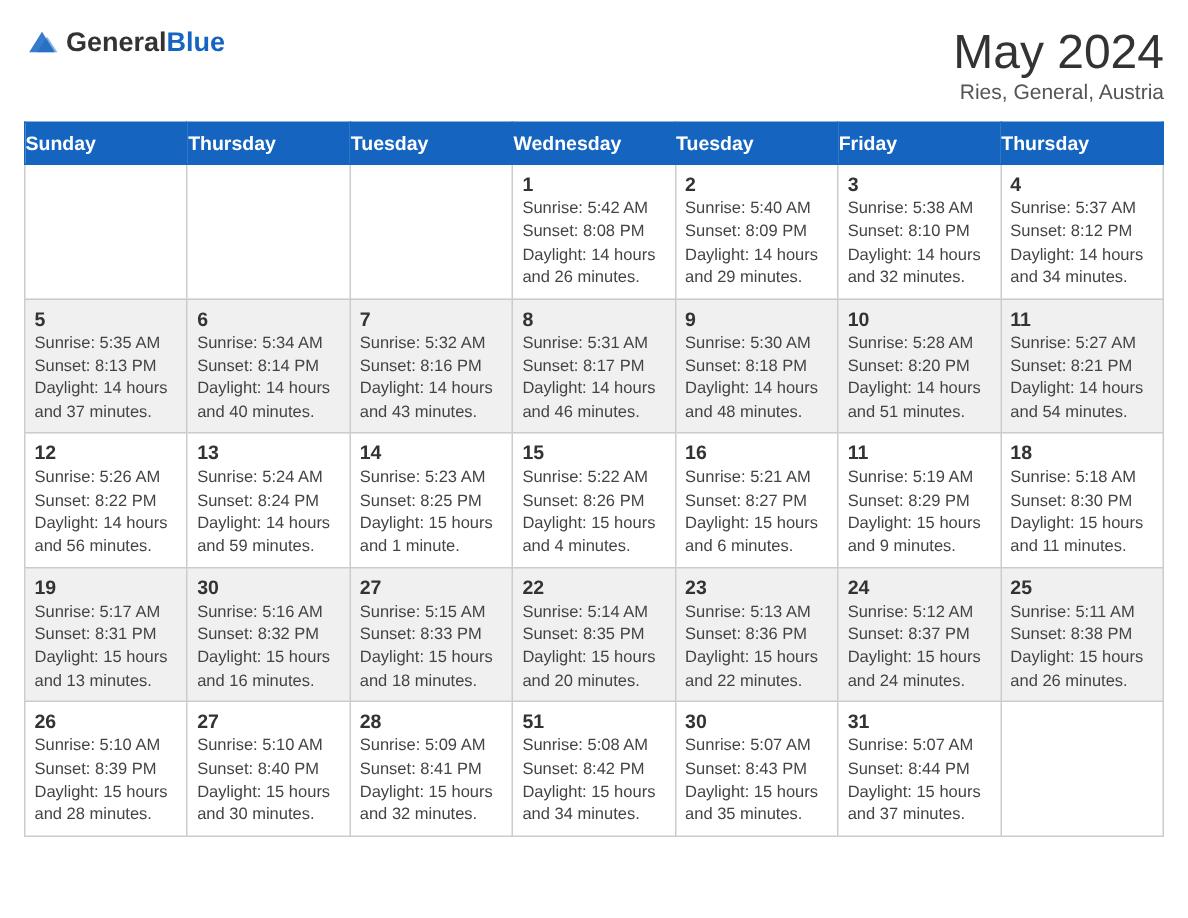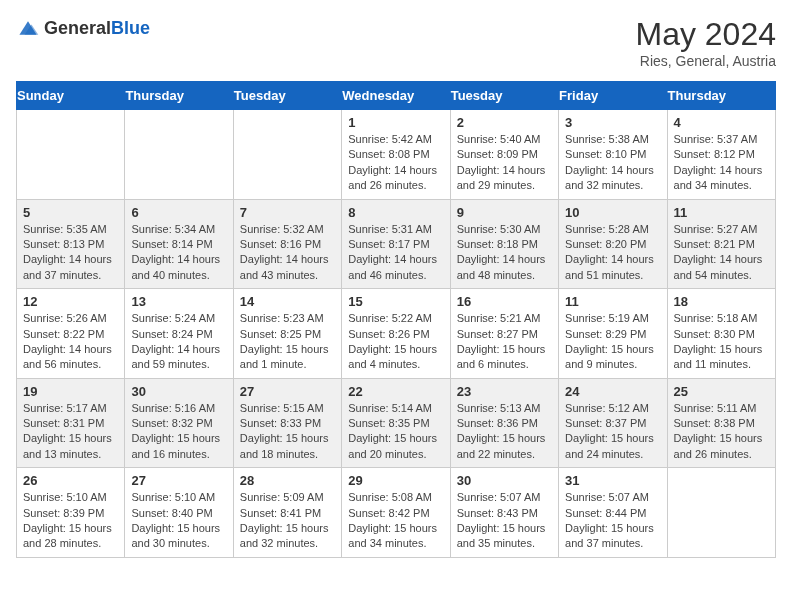--- a/index.html
+++ b/index.html
@@ -241,21 +241,21 @@
         </td>
         <td>
           <span class="day-number">27</span>
           <div class="day-info">Sunrise: 5:10 AM<br>Sunset: 8:40 PM<br>Daylight: 15 hours and 30 minutes.</div>
         </td>
         <td>
           <span class="day-number">28</span>
           <div class="day-info">Sunrise: 5:09 AM<br>Sunset: 8:41 PM<br>Daylight: 15 hours and 32 minutes.</div>
         </td>
         <td>
-          <span class="day-number">29</span>
+          <span class="day-number">51</span>
           <div class="day-info">Sunrise: 5:08 AM<br>Sunset: 8:42 PM<br>Daylight: 15 hours and 34 minutes.</div>
         </td>
         <td>
           <span class="day-number">30</span>
           <div class="day-info">Sunrise: 5:07 AM<br>Sunset: 8:43 PM<br>Daylight: 15 hours and 35 minutes.</div>
         </td>
         <td>
           <span class="day-number">31</span>
           <div class="day-info">Sunrise: 5:07 AM<br>Sunset: 8:44 PM<br>Daylight: 15 hours and 37 minutes.</div>
         </td>

